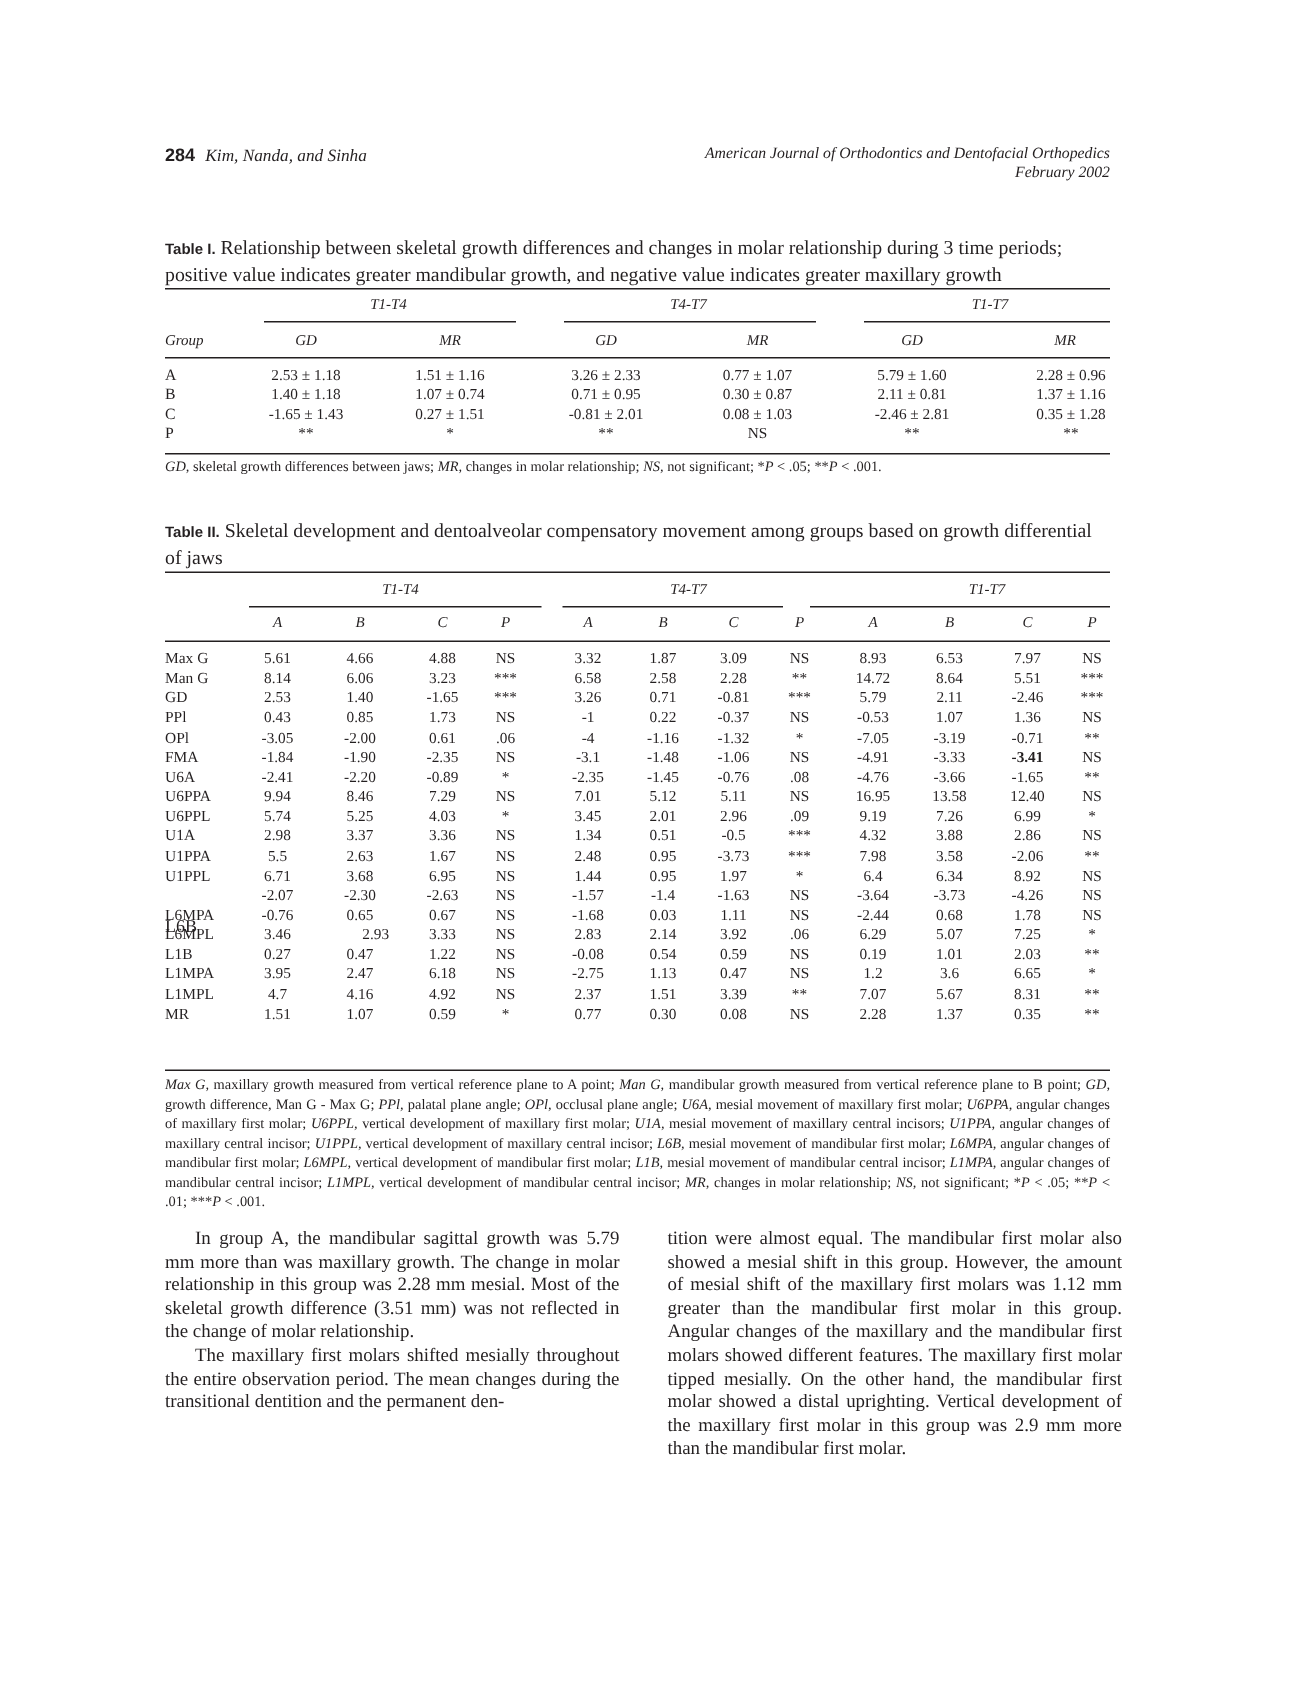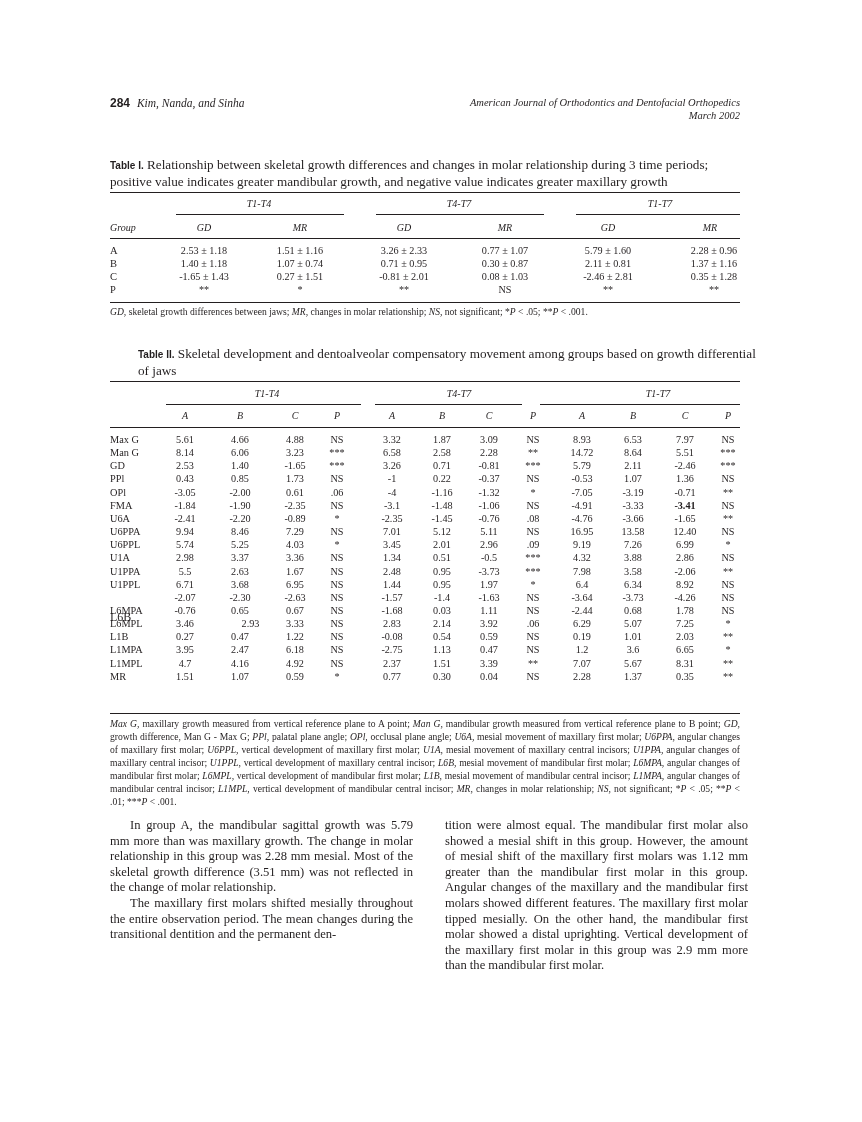--- a/index.html
+++ b/index.html
@@ -30,21 +30,21 @@
 </head>
 <body>
 
 <div class="abs running-head">
   <div class="rh-left">
     <span class="pg">284</span>
     <span class="auth">Kim, Nanda, and Sinha</span>
   </div>
   <div class="rh-right">
     <div>American Journal of Orthodontics and Dentofacial Orthopedics</div>
-    <div>March 2002</div>
+    <div>February 2002</div>
   </div>
 </div>
 
 <div class="abs caption" style="top:157px;">
   <span class="tlabel">Table I.</span>
   <span>Relationship between skeletal growth differences and changes in molar relationship during 3 time periods; positive value indicates greater mandibular growth, and negative value indicates greater maxillary growth</span>
 </div>
 
 <div id="table1" style="position: absolute; left: 0px; top: 0px;">
     <div class="rule" style="left:110px;top:192px;width:630px;"></div>
@@ -88,21 +88,21 @@
     <div class="cell" style="top:284px;font-size:10.2px;left:250px;width:100px;text-align:center;">*</div>
     <div class="cell" style="top:284px;font-size:10.2px;left:354px;width:100px;text-align:center;">**</div>
     <div class="cell" style="top:284px;font-size:10.2px;left:455px;width:100px;text-align:center;">NS</div>
     <div class="cell" style="top:284px;font-size:10.2px;left:558px;width:100px;text-align:center;">**</div>
     <div class="cell" style="top:284px;font-size:10.2px;left:664px;width:100px;text-align:center;">**</div>
     <div class="rule" style="left:110px;top:302px;width:630px;"></div>
   </div>
 
 <div class="abs footnote" id="t1-foot" style="top:305px;"><i>GD,</i><span> skeletal growth differences between jaws; </span><i>MR,</i><span> changes in molar relationship; </span><i>NS,</i><span> not significant; *</span><i>P</i><span> &lt; .05; **</span><i>P</i><span> &lt; .001.</span></div>
 
-<div class="abs caption" style="top:346px;margin-left:28px;">
+<div class="abs caption" style="top:346px;">
   <span class="tlabel">Table II.</span>
   <span>Skeletal development and dentoalveolar compensatory movement among groups based on growth differential of jaws</span>
 </div>
 
 <div id="table2" style="position: absolute; left: 0px; top: 0px;">
     <div class="rule" style="left:110px;top:381px;width:630px;"></div>
     <div class="cell it" style="top:388px;font-size:10px;left:217px;width:100px;text-align:center;">T1-T4</div>
     <div class="rule thin" style="left:166px;top:404px;width:195px;"></div>
     <div class="cell it" style="top:388px;font-size:10px;left:409px;width:100px;text-align:center;">T4-T7</div>
     <div class="rule thin" style="left:375px;top:404px;width:147px;"></div>
@@ -355,21 +355,21 @@
     <div class="cell" style="top:657.55px;font-size:10.2px;left:583px;width:100px;text-align:center;">5.67</div>
     <div class="cell" style="top:657.55px;font-size:10.2px;left:635px;width:100px;text-align:center;">8.31</div>
     <div class="cell" style="top:657.55px;font-size:10.2px;left:678px;width:100px;text-align:center;">**</div>
     <div class="cell" style="top:670.7px;font-size:10.3px;left:110px;">MR</div>
     <div class="cell" style="top:670.7px;font-size:10.2px;left:135px;width:100px;text-align:center;">1.51</div>
     <div class="cell" style="top:670.7px;font-size:10.2px;left:190px;width:100px;text-align:center;">1.07</div>
     <div class="cell" style="top:670.7px;font-size:10.2px;left:245px;width:100px;text-align:center;">0.59</div>
     <div class="cell" style="top:670.7px;font-size:10.2px;left:287px;width:100px;text-align:center;">*</div>
     <div class="cell" style="top:670.7px;font-size:10.2px;left:342px;width:100px;text-align:center;">0.77</div>
     <div class="cell" style="top:670.7px;font-size:10.2px;left:392px;width:100px;text-align:center;">0.30</div>
-    <div class="cell" style="top:670.7px;font-size:10.2px;left:439px;width:100px;text-align:center;">0.04</div>
+    <div class="cell" style="top:670.7px;font-size:10.2px;left:439px;width:100px;text-align:center;">0.08</div>
     <div class="cell" style="top:670.7px;font-size:10.2px;left:483px;width:100px;text-align:center;">NS</div>
     <div class="cell" style="top:670.7px;font-size:10.2px;left:532px;width:100px;text-align:center;">2.28</div>
     <div class="cell" style="top:670.7px;font-size:10.2px;left:583px;width:100px;text-align:center;">1.37</div>
     <div class="cell" style="top:670.7px;font-size:10.2px;left:635px;width:100px;text-align:center;">0.35</div>
     <div class="cell" style="top:670.7px;font-size:10.2px;left:678px;width:100px;text-align:center;">**</div>
     <div class="rule" style="left:110px;top:713px;width:630px;"></div>
   </div>
 
 <div class="abs footnote" id="t2-foot" style="top:717px;"><i>Max G,</i><span> maxillary growth measured from vertical reference plane to A point; </span><i>Man G,</i><span> mandibular growth measured from vertical reference plane to B point; </span><i>GD,</i><span> growth difference, Man G - Max G; </span><i>PPl,</i><span> palatal plane angle; </span><i>OPl,</i><span> occlusal plane angle; </span><i>U6A,</i><span> mesial movement of maxillary first molar; </span><i>U6PPA,</i><span> angular changes of maxillary first molar; </span><i>U6PPL,</i><span> vertical development of maxillary first molar; </span><i>U1A,</i><span> mesial movement of maxillary central incisors; </span><i>U1PPA,</i><span> angular changes of maxillary central incisor; </span><i>U1PPL,</i><span> vertical development of maxillary central incisor; </span><i>L6B,</i><span> mesial movement of mandibular first molar; </span><i>L6MPA,</i><span> angular changes of mandibular first molar; </span><i>L6MPL,</i><span> vertical development of mandibular first molar; </span><i>L1B,</i><span> mesial movement of mandibular central incisor; </span><i>L1MPA,</i><span> angular changes of mandibular central incisor; </span><i>L1MPL,</i><span> vertical development of mandibular central incisor; </span><i>MR,</i><span> changes in molar relationship; </span><i>NS,</i><span> not significant; *</span><i>P</i><span> &lt; .05; **</span><i>P</i><span> &lt; .01; ***</span><i>P</i><span> &lt; .001.</span></div>
 

